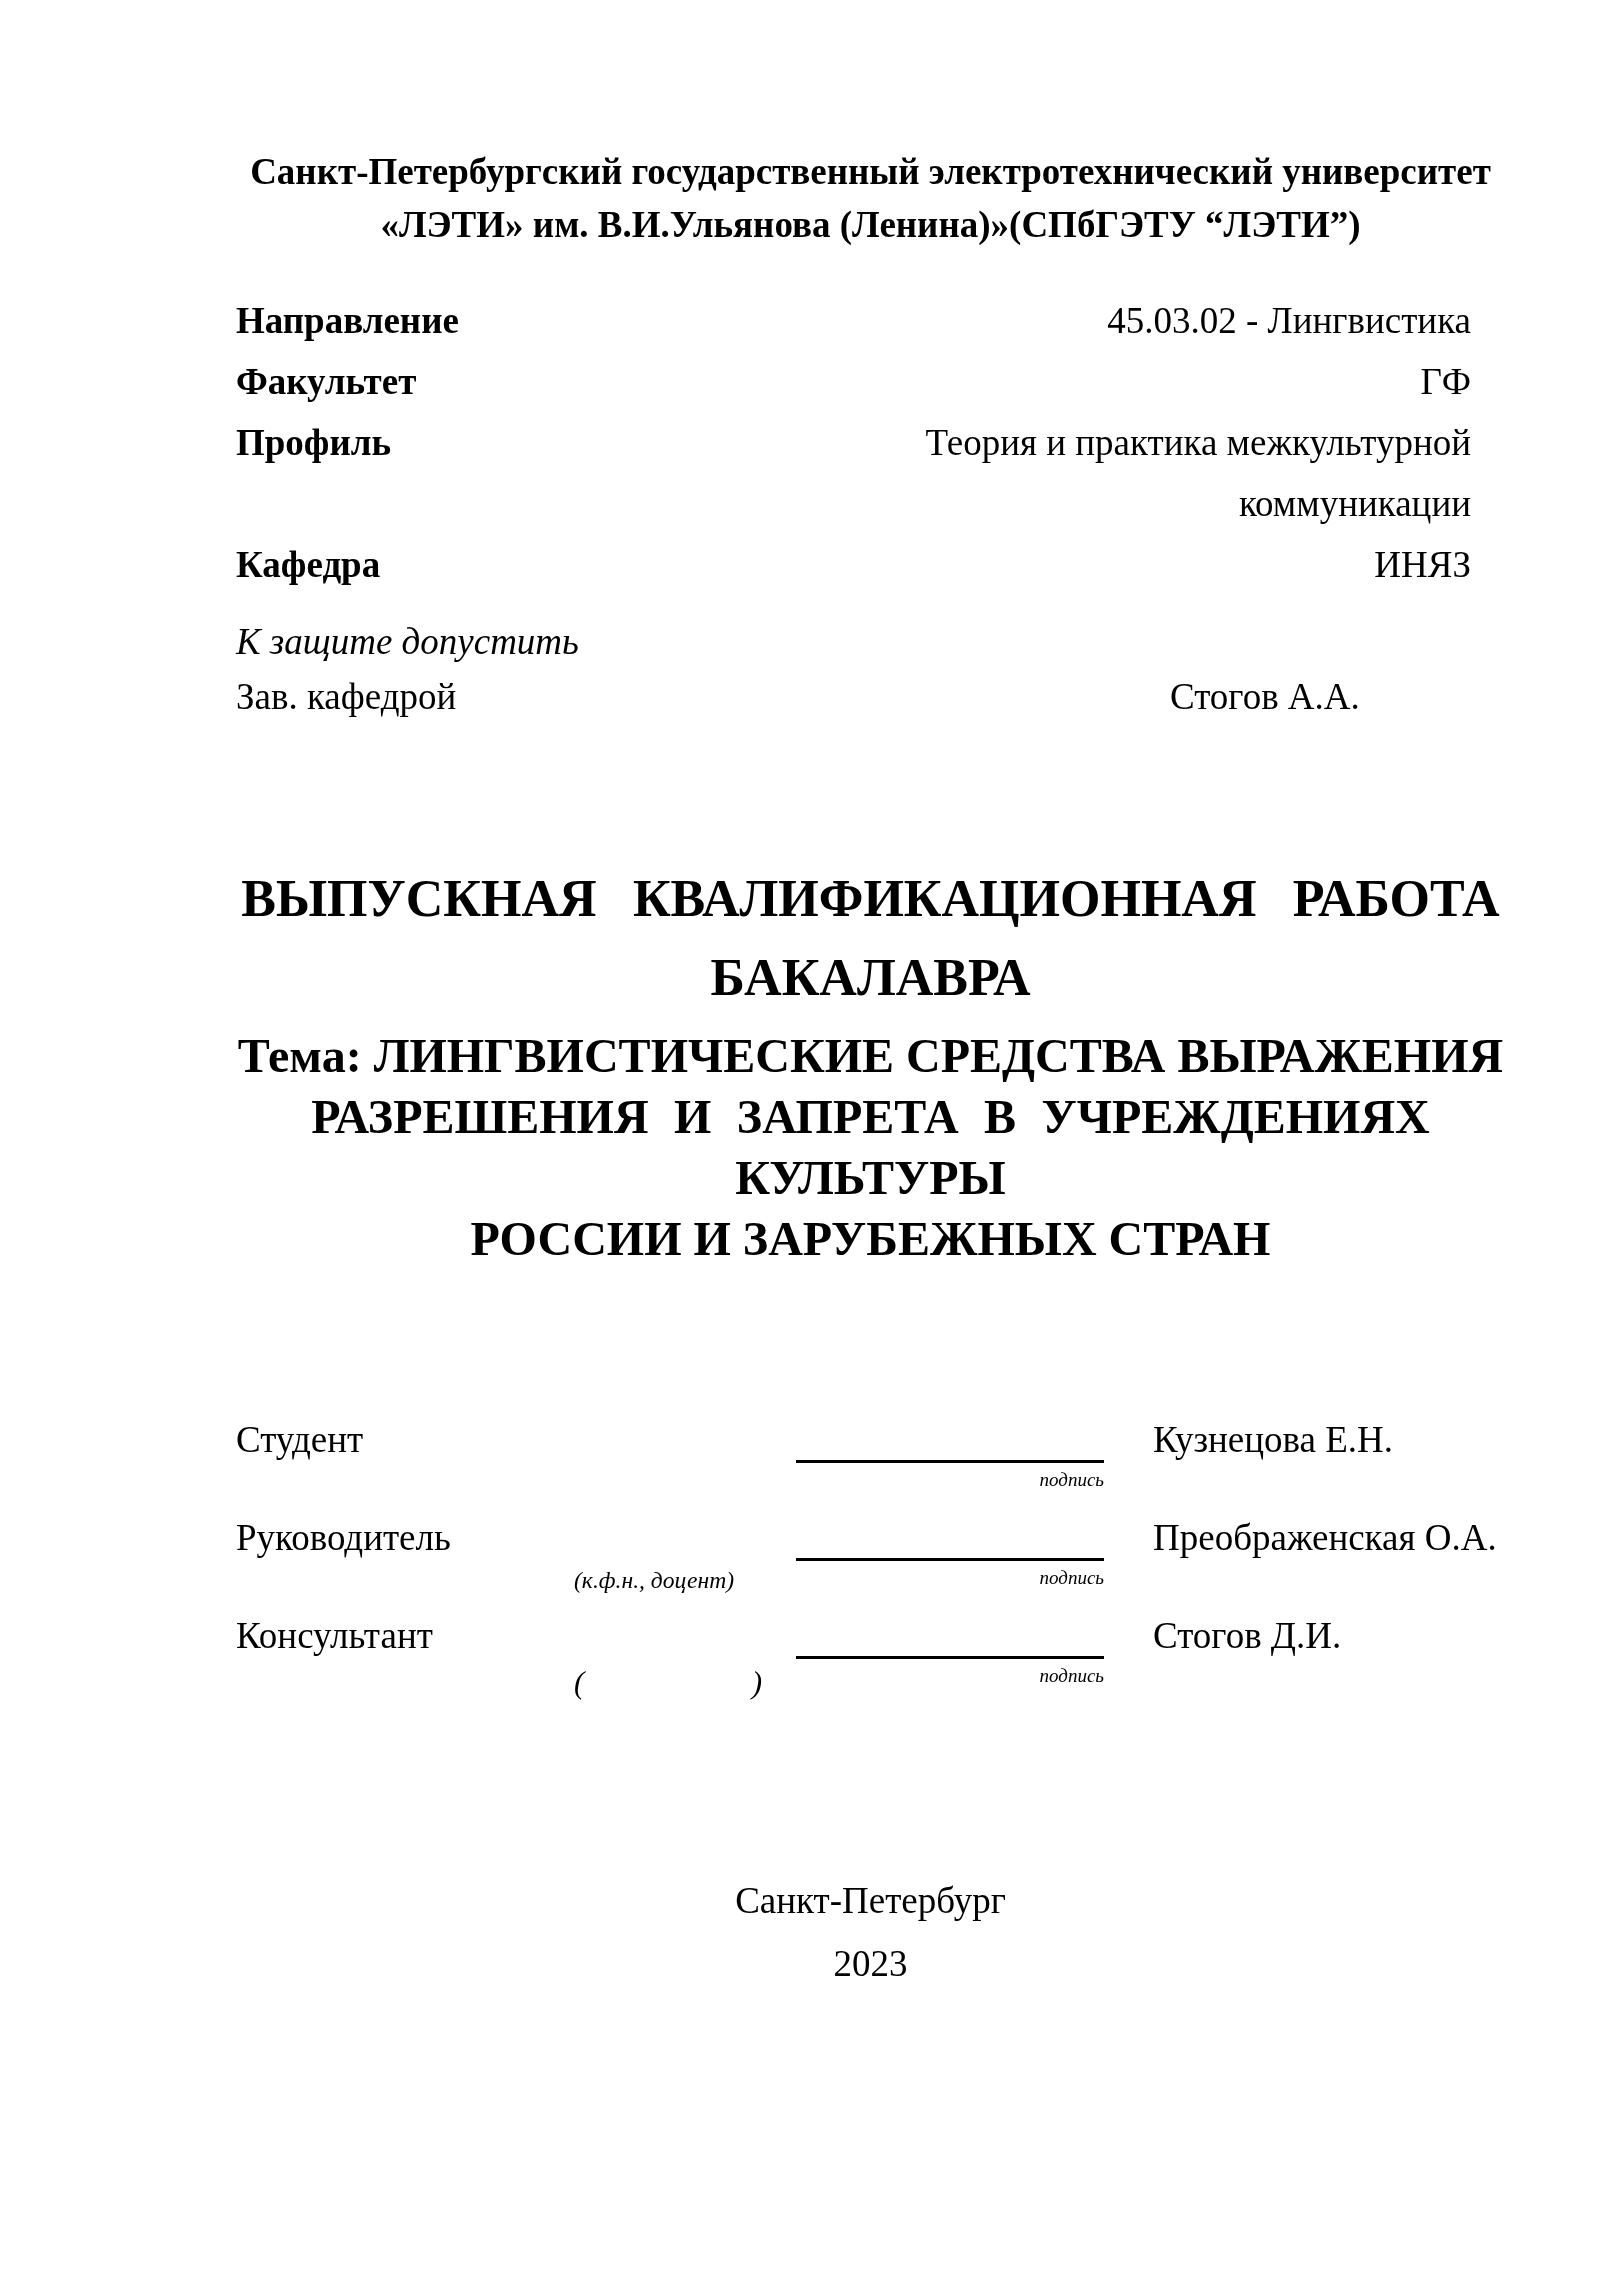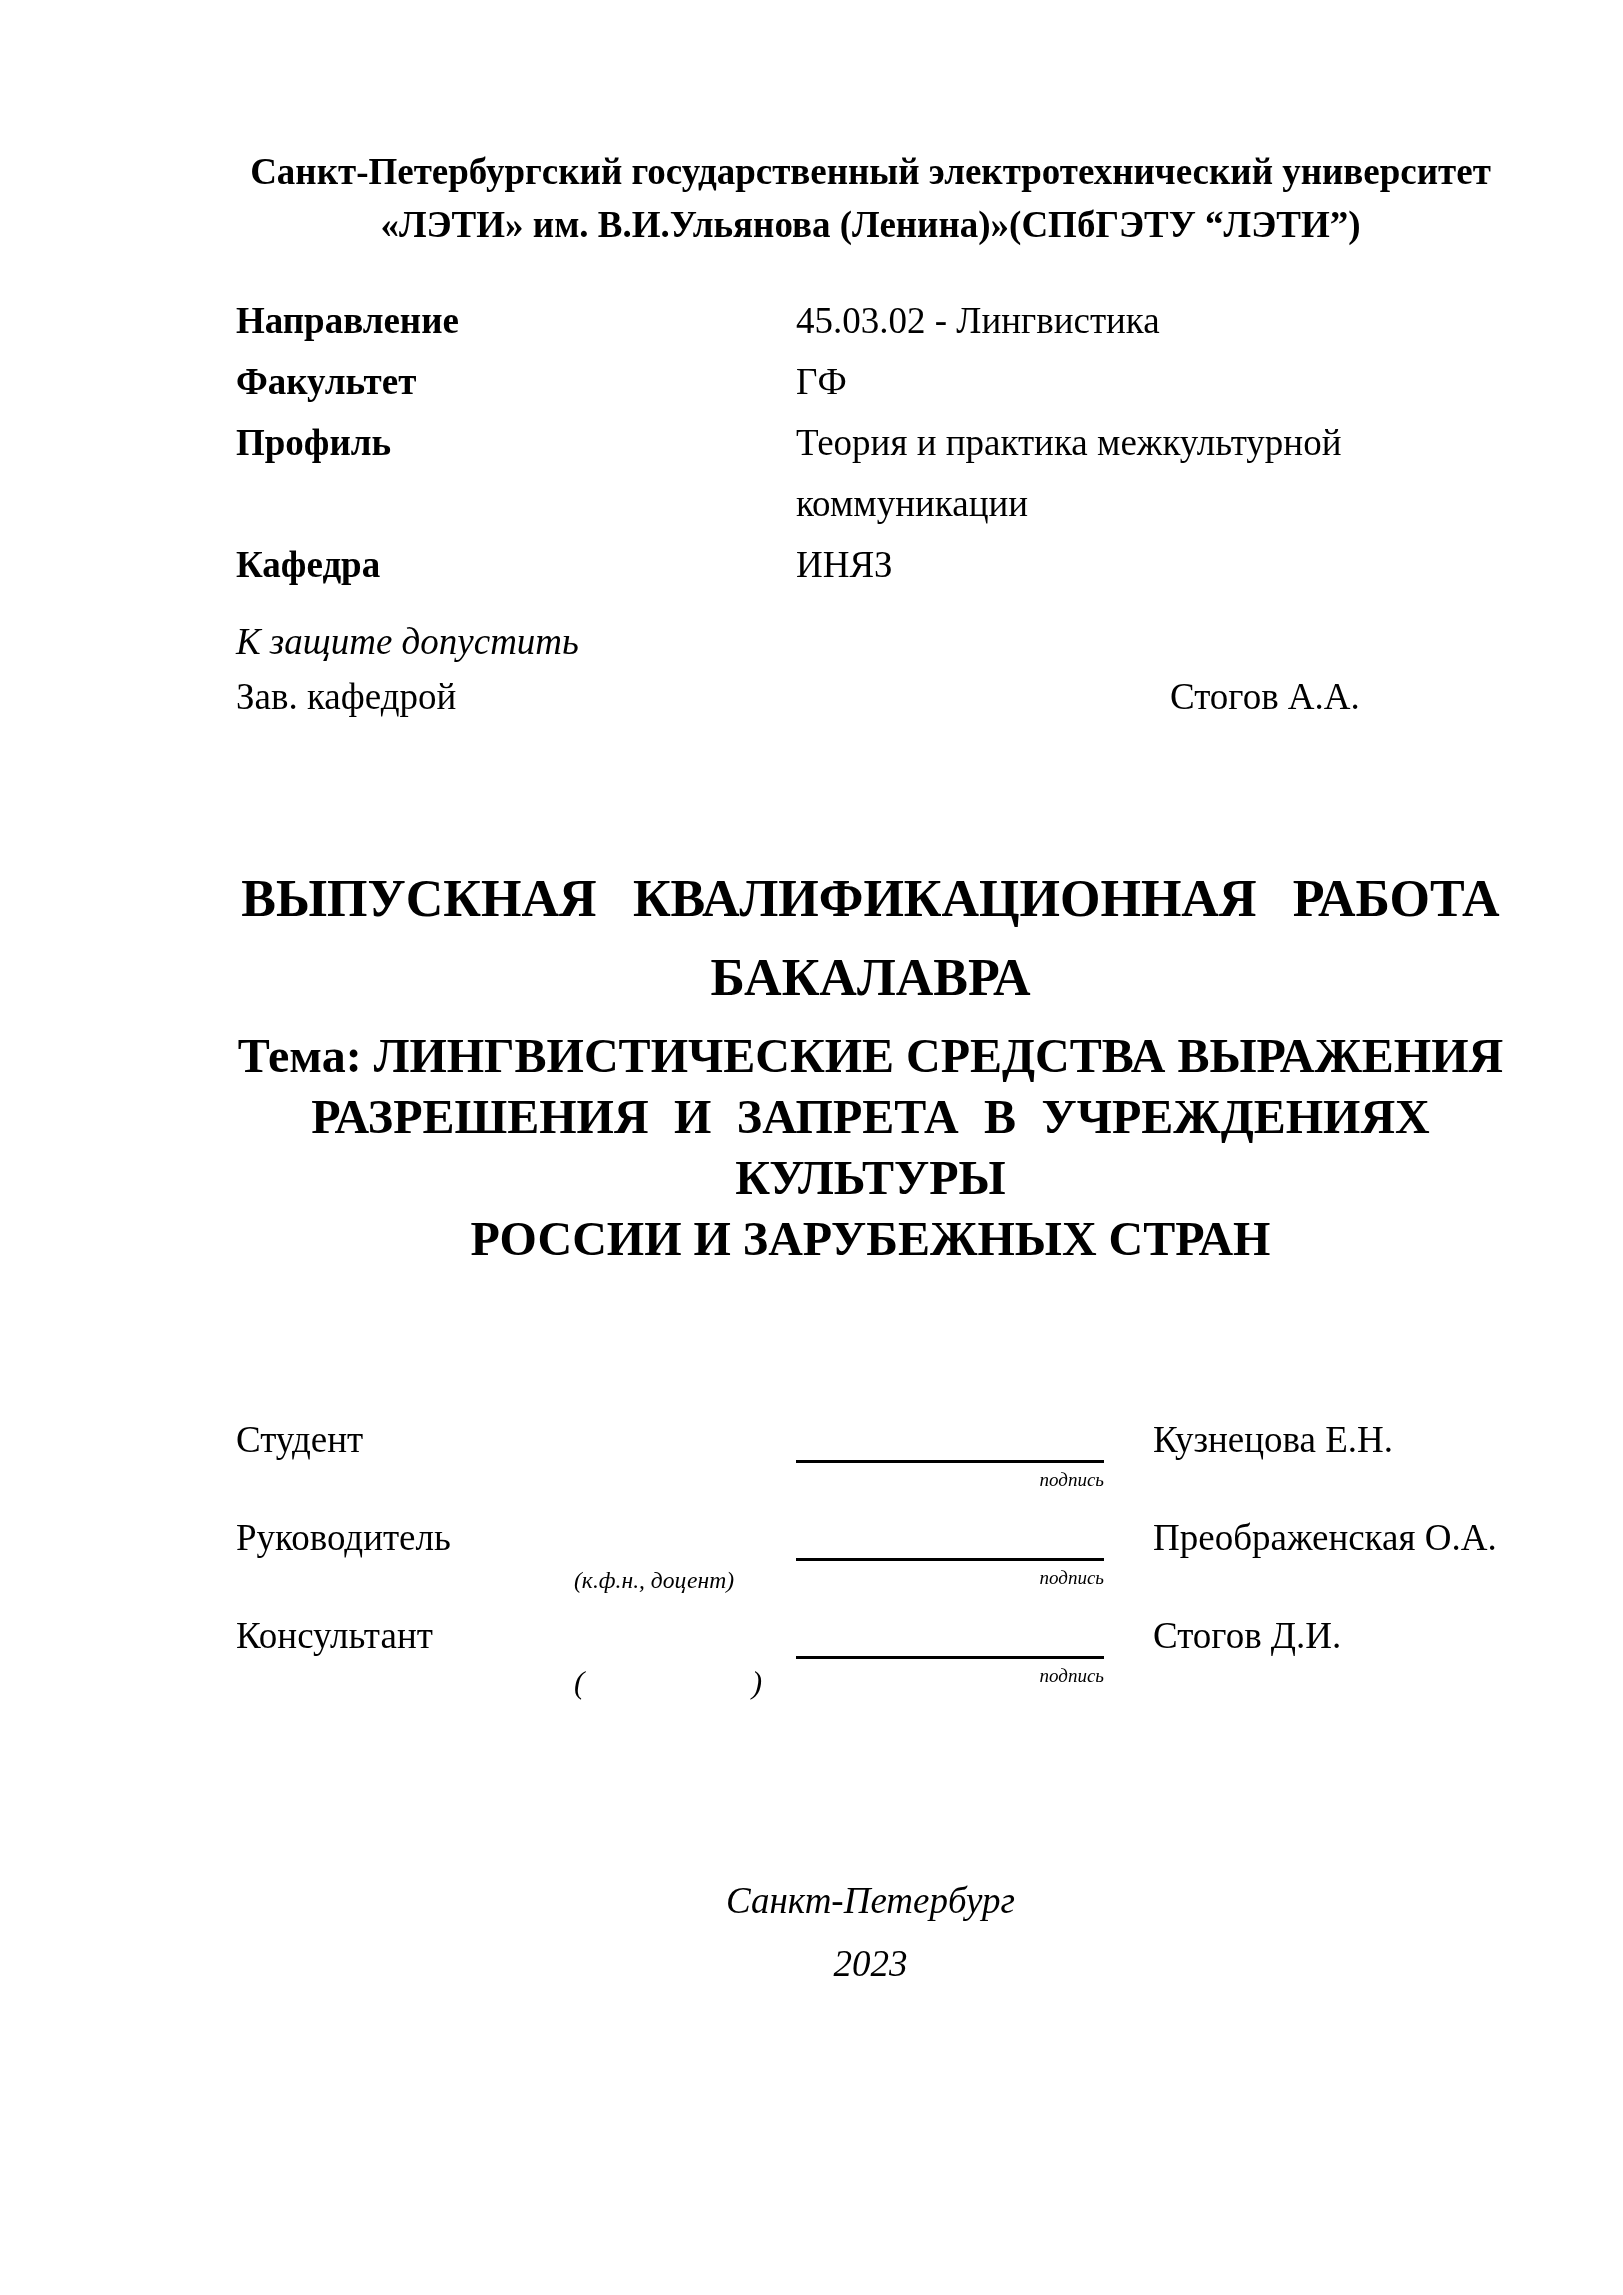--- a/index.html
+++ b/index.html
@@ -14,21 +14,21 @@
     margin:0 auto;
   }
 
   
   .hdr { font-weight:bold; font-size:37px; line-height:53px; text-align:center; }
 
   
   .fields { margin-top:39px; font-size:37px; }
   .field-row { display:grid; grid-template-columns:560px 1fr; line-height:61px; }
   .field-row .lbl { font-weight:bold; }
-  .field-row .val { max-width:675px; }
+  .field-row .val { max-width:675px;text-align:right; }
 
   
   .approve { margin-top:19px; font-size:37px; line-height:55px; }
   .permit { font-style:italic; }
   .approve-row { display:grid; grid-template-columns:934px auto; }
 
   
   .title { margin-top:135px; font-size:52px; font-weight:bold; line-height:79px; text-align:center; }
   .title .wide { word-spacing:0.45em; }
 
@@ -45,21 +45,21 @@
     font-size:37px;
   }
   .sig .role { grid-area:1/1; align-self:end; line-height:47px; white-space:nowrap; }
   .sig .sline { grid-area:1/3; align-self:stretch; border-bottom:3.1px solid #000; }
   .sig .name { grid-area:1/4; align-self:end; line-height:47px; padding-left:49px; white-space:nowrap; }
   .sig .cap { grid-area:2/3; text-align:right; font-style:italic; font-size:19px; padding-top:6.3px; }
   .sig .sub { grid-area:2/2; font-style:italic; font-size:23.6px; padding-top:6.3px; }
   .sub-parens { display:flex; justify-content:space-between; width:188px; font-style:italic; font-size:31px; }
 
   
-  .footer { margin-top:169px; font-size:37px; line-height:63px; text-align:center;font-style:italic; }
+  .footer { margin-top:169px; font-size:37px; line-height:63px; text-align:center; }
 </style>
 </head>
 <body>
 
 <div class="page">
 
   <div class="hdr">
     <div>Санкт-Петербургский государственный электротехнический университет</div>
     <div>«ЛЭТИ» им. В.И.Ульянова (Ленина)»(СПбГЭТУ “ЛЭТИ”)</div>
   </div>

